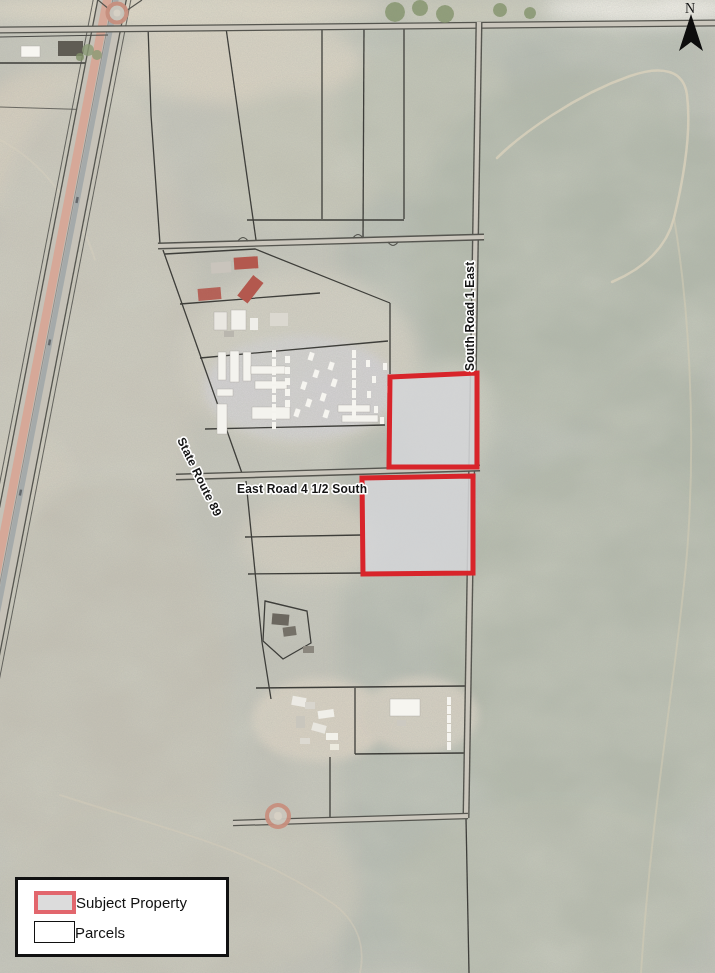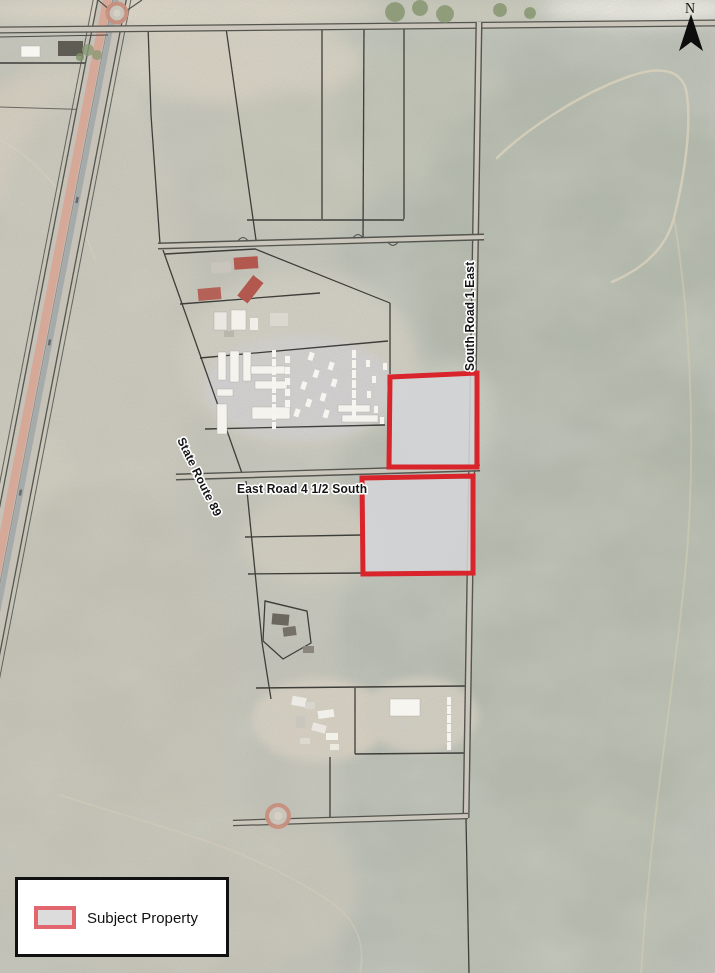--- a/index.html
+++ b/index.html
@@ -16,21 +16,21 @@
   .map-label{font-family:"Liberation Sans",sans-serif;font-weight:bold;font-size:12px;
              fill:#141414;stroke:#ffffff;stroke-width:3.2px;stroke-linejoin:round;
              paint-order:stroke;letter-spacing:.2px;}
   .north-n{font-family:"Liberation Serif",serif;font-size:14px;fill:#111;}
   .bld{stroke:#a9a7a0;stroke-width:.4;}
   .dash{fill:#f6f5f0;}
   
   .legend{position:absolute;left:15px;top:877px;width:192px;height:74px;background:#ffffff;
           border:3px solid #111;display:flex;flex-direction:column;justify-content:center;
           gap:7px;padding-left:16px;}
-  .legend-row{display:flex;align-items:center;gap:11px;}
+  .legend-row{display:flex;align-items:center;}
   .legend-label{font-size:15px;color:#111;line-height:1;}
   .swatch{width:34px;height:15px;display:inline-block;box-sizing:content-box;}
   .swatch-subject{background:#dcdcdc;border:4px solid var(--legend-swatch-border,#e2666d);}
   .swatch-parcel{background:#ffffff;border:1.5px solid #111;width:39px;height:20px;}
 </style>
 </head>
 <body>
 
 <div class="stage">
 <svg width="715" height="973" viewBox="0 0 715 973">
@@ -299,14 +299,18 @@
     <text class="north-n" x="685" y="13">N</text>
     <path d="M691,14 L703,51 L691,42 L679,51 Z" fill="#0d0d0d"></path>
   </g>
 </svg>
 
 <div class="legend">
   <div class="legend-row">
     <span class="swatch swatch-subject"></span>
     <span class="legend-label">Subject Property</span>
   </div>
+  <div class="legend-row">
+    <span class="swatch swatch-parcel"></span>
+    <span class="legend-label">Parcels</span>
+  </div>
 </div>
 </div>
 
 </body></html>

